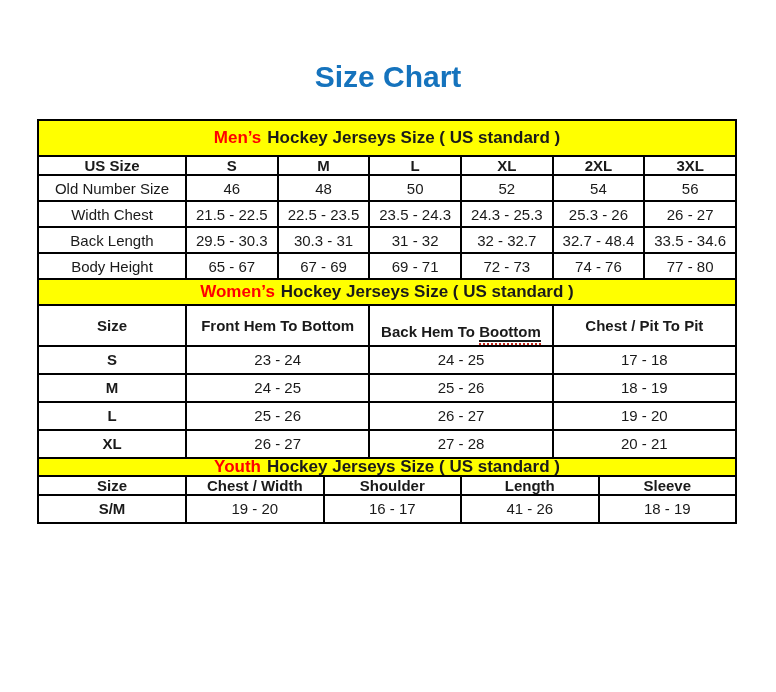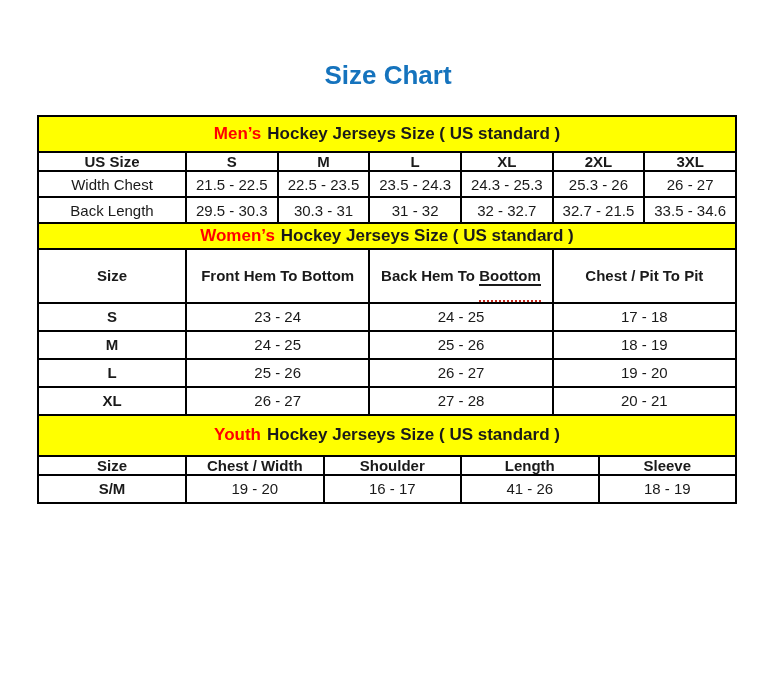--- a/index.html
+++ b/index.html
@@ -15,21 +15,21 @@
     width: 776px;
     height: 692px;
     background: #ffffff;
     font-family: "Liberation Sans", sans-serif;
     color: #1a1a1a;
     overflow: hidden;
   }
   .page-title {
     margin: 62px 0 0 0;
     text-align: center;
-    font-size: 26px;
+    font-size: 30px;
     line-height: 1;
     font-weight: bold;
     color: var(--title-blue);
     letter-spacing: 0px;
   }
   .chart {
     width: 700px;
     margin: 27px 39px 0 37px;
   }
   .band {
@@ -40,21 +40,21 @@
     justify-content: center;
     font-weight: bold;
     font-size: 17px;
     color: #1a1a1a;
   }
   .sec + .sec .band, .sec .band { margin-top: -2px; }
   .sec:first-of-type .band { margin-top: 11px; text-align: right; }
   .band .hl { color: var(--accent-red); margin-right: 6px; }
   .band-0 { height: 38px; }
   .band-1 { height: 28px; }
-  .band-2 { height: 43px; }
+  .band-2 { height: 20px; }
   table {
     width: 100%;
     border-collapse: collapse;
     table-layout: fixed;
     margin-top: -2px;
   }
   col.first-col { width: 148px; }
   th, td {
     border: 2px solid var(--border-black);
     text-align: center;
@@ -64,21 +64,21 @@
     background: #ffffff;
   }
   th { font-weight: bold; height: 18px; }
   .sec-0 td { height: 26px; font-weight: normal; }
   .sec-1 td, .sec-2 td { height: 28px; font-weight: normal; }
   .sec-1 td:first-child, .sec-2 td:first-child { font-weight: bold; }
   
   .squiggle {
     display: inline-block;
     border-bottom: 2px dotted var(--squiggle-red);
-    padding-bottom: 14px;
+    padding-bottom: 1px;
     line-height: 1.05;
     margin-top: 18px;
   }
   .squiggle .underlined {
     display: inline-block;
     border-bottom: 2px solid #1a1a1a;
   }
 </style>
 </head>
 <body>
@@ -108,36 +108,54 @@
             <th>S</th>
             <th>M</th>
             <th>L</th>
             <th>XL</th>
             <th>2XL</th>
             <th>3XL</th>
           </tr>
         </thead>
         <tbody>
           <tr>
+            <td>Old Number Size</td>
+            <td>46</td>
+            <td>48</td>
+            <td>50</td>
+            <td>52</td>
+            <td>54</td>
+            <td>56</td>
+          </tr>
+          <tr>
             <td>Width Chest</td>
             <td>21.5 - 22.5</td>
             <td>22.5 - 23.5</td>
             <td>23.5 - 24.3</td>
             <td>24.3 - 25.3</td>
             <td>25.3 - 26</td>
             <td>26 - 27</td>
           </tr>
           <tr>
             <td>Back Length</td>
             <td>29.5 - 30.3</td>
             <td>30.3 - 31</td>
             <td>31 - 32</td>
             <td>32 - 32.7</td>
-            <td>32.7 - 21.5</td>
+            <td>32.7 - 48.4</td>
             <td>33.5 - 34.6</td>
+          </tr>
+          <tr>
+            <td>Body Height</td>
+            <td>65 - 67</td>
+            <td>67 - 69</td>
+            <td>69 - 71</td>
+            <td>72 - 73</td>
+            <td>74 - 76</td>
+            <td>77 - 80</td>
           </tr>
         </tbody>
       </table>
   </div>
 
   <div class="sec sec-1">
     <div class="band band-1">
       <span class="hl">Women’s</span>
       <span>Hockey Jerseys Size ( US standard )</span>
     </div>

